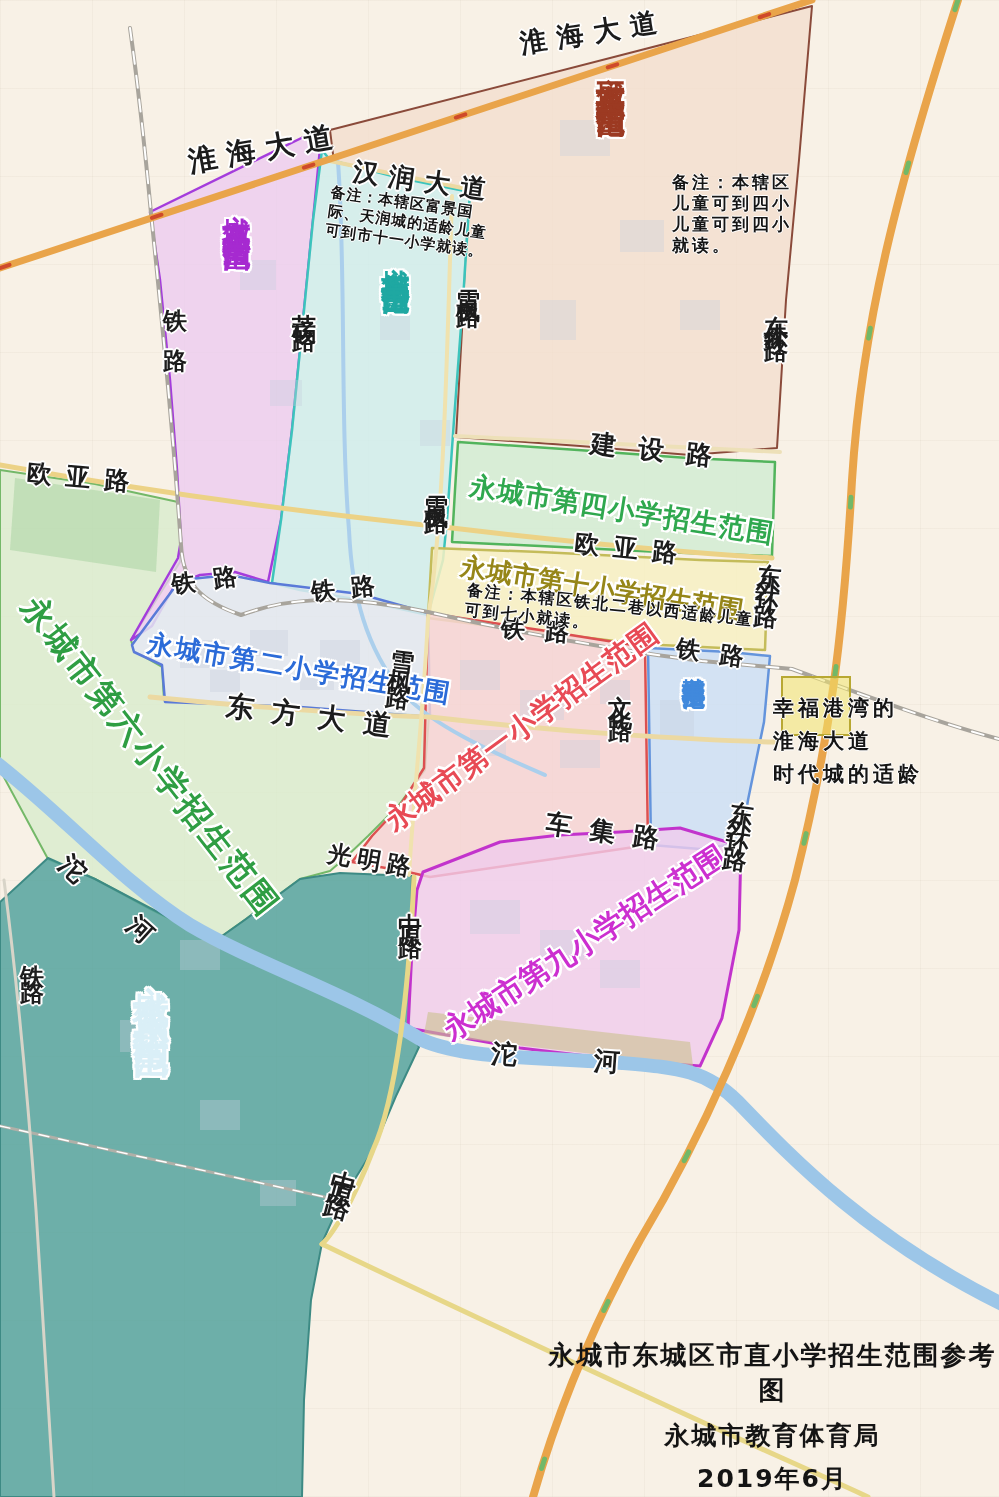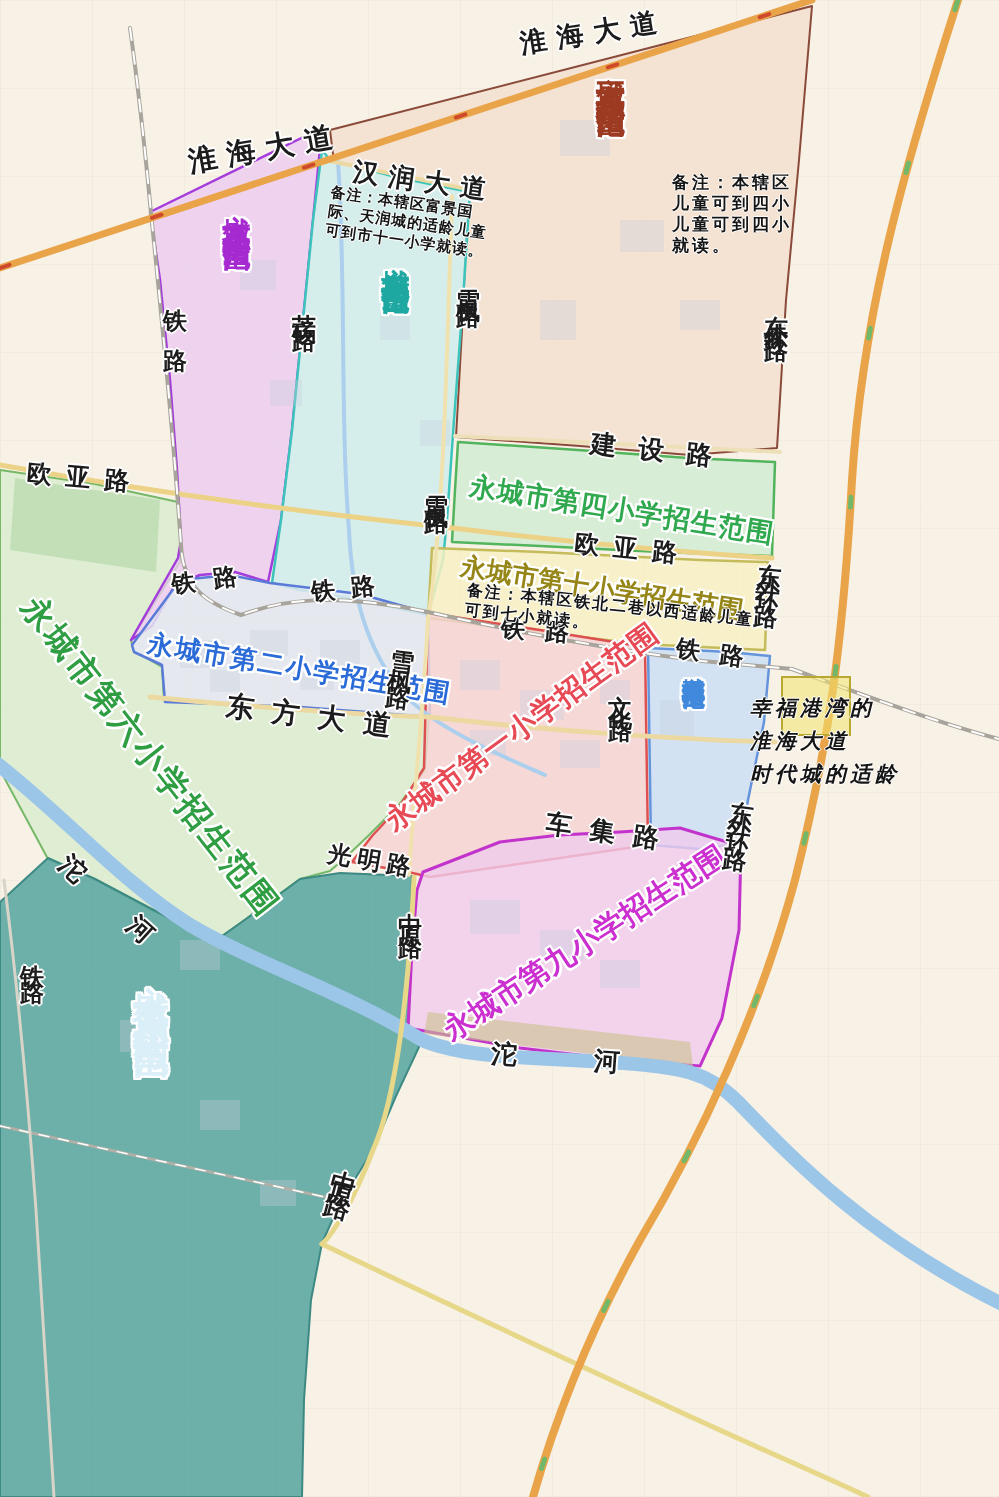--- a/index.html
+++ b/index.html
@@ -143,20 +143,25 @@
       </div>
       <div class="note" style="left: 332px; top: 183px; font-size: 15px; line-height: 19px; letter-spacing: 1px; transform: rotate(8deg);">
         <div>备注：本辖区富景国</div>
         <div>际、天润城的适龄儿童</div>
         <div>可到市十一小学就读。</div>
       </div>
       <div class="note" style="left: 468px; top: 580px; font-size: 16px; line-height: 20px; letter-spacing: 2px; transform: rotate(6deg);">
         <div>备注：本辖区铁北二巷以西适龄儿童</div>
         <div>可到七小就读。</div>
       </div>
-      <div class="note" style="left: 750px; top: 692px; font-size: 21px; line-height: 33px; letter-spacing: 4px; font-style: italic;">
+      <div class="note" style="left: 773px; top: 692px; font-size: 21px; line-height: 33px; letter-spacing: 4px;">
         <div>幸福港湾的</div>
         <div>淮海大道</div>
         <div>时代城的适龄</div>
       </div>
     </div>
 
+  <div class="titleblock">
+    <div class="t1">永城市东城区市直小学招生范围参考图</div>
+    <div class="t2">永城市教育体育局</div>
+    <div class="t3">2019年6月</div>
+  </div>
 </div>
 
 </body></html>

